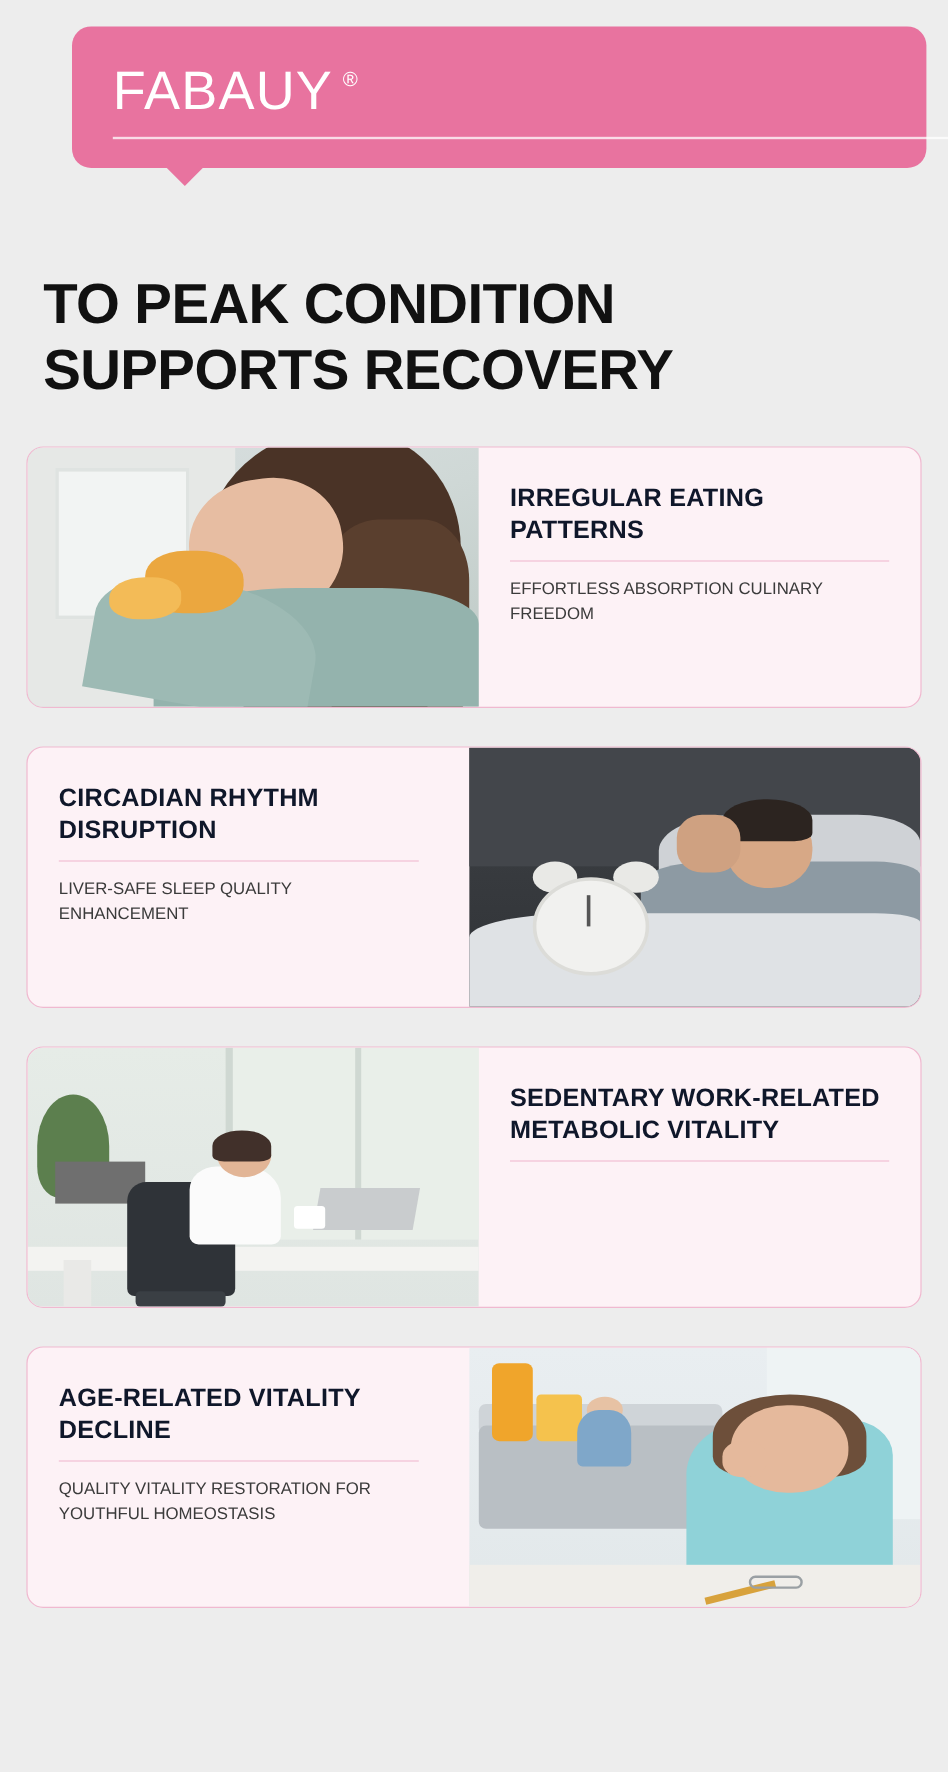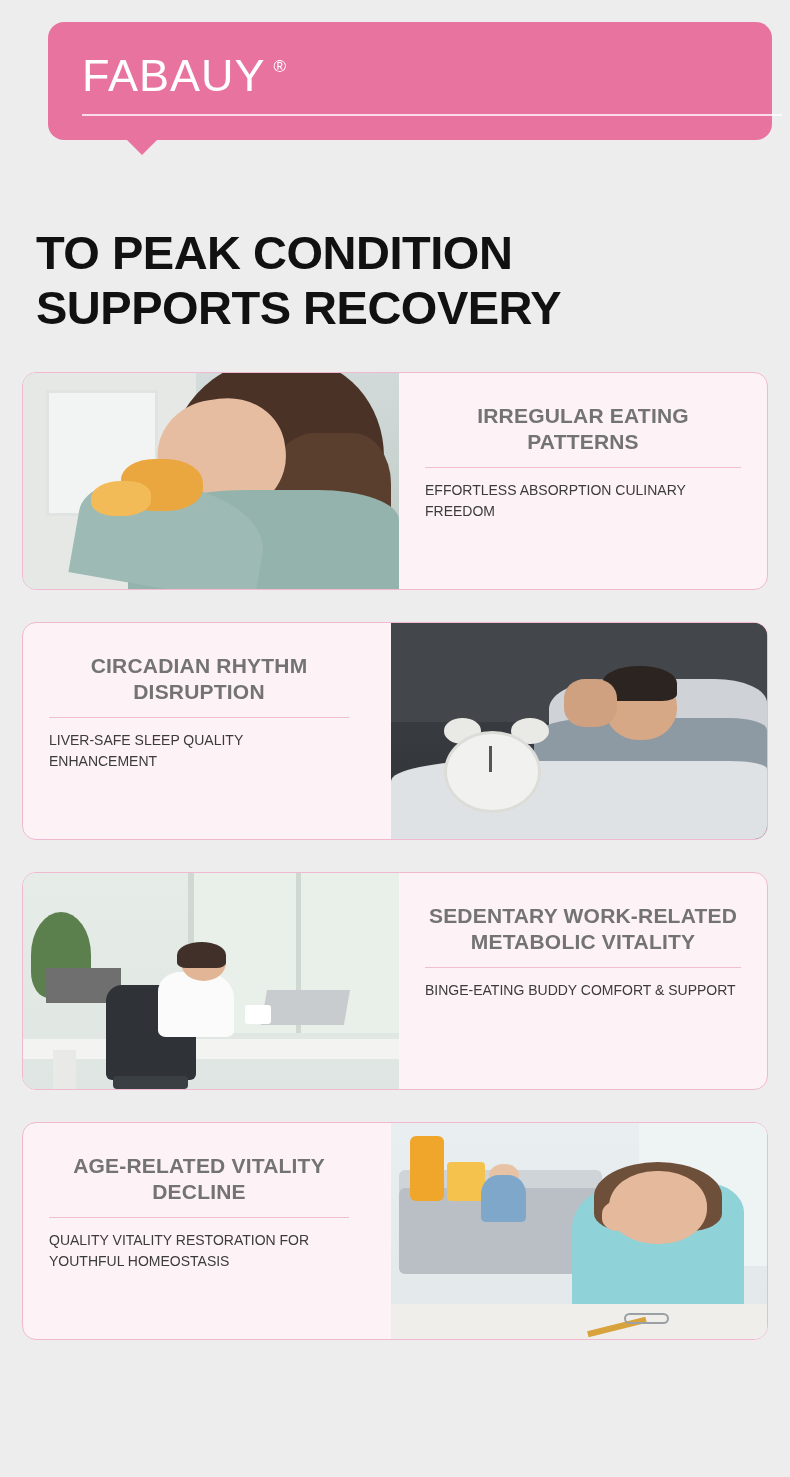--- a/index.html
+++ b/index.html
@@ -13,21 +13,21 @@
   .page {
     position: relative;
     width: 790px;
     height: 1477px;
     background: #ededed;
   }
 
   
   .banner-wrap {
     position: relative;
-    margin: 22px 18px 0 8px;
+    margin: 22px 18px 0 20px;
     padding-left: 40px;
   }
   .banner {
     position: relative;
     height: 118px;
     background: #e8739f;
     border-radius: 16px;
     display: flex;
     align-items: center;
     padding: 0 34px;
@@ -139,26 +139,25 @@
     position: relative;
     overflow: hidden;
   }
   .card-text {
     flex: 1;
     padding: 30px 26px 0 26px;
     display: flex;
     flex-direction: column;
   }
   .card-title {
-    color: #737373;
+    color: #0f172a;
     font-size: 21px;
     font-weight: bold;
     line-height: 1.25;
     letter-spacing: 0.2px;
-    text-align: center;
   }
   .card-rule {
     margin: 12px 0 12px 0;
     height: 1px;
     background: #f2bed3;
     width: 100%;
   }
   .card-desc {
     color: #3b3b3b;
     font-size: 14px;
@@ -314,21 +313,20 @@
           <div class="body"></div>
             <div class="head"></div>
             <div class="hair"></div>
           <div class="laptop"></div>
             <div class="cup"></div>
         </div>
       </div>
       <div class="card-text">
         <div class="card-title">SEDENTARY WORK-RELATED METABOLIC VITALITY</div>
         <div class="card-rule"></div>
-        <div class="card-desc">BINGE-EATING BUDDY COMFORT &amp; SUPPORT</div>
       </div>
     </div>
 
     <div class="card reverse">
       <div class="card-photo">
         <div class="ph p4">
           <div class="wallwin"></div>
           <div class="bedhead"></div>
             <div class="bed"></div>
           <div class="toy"></div>

